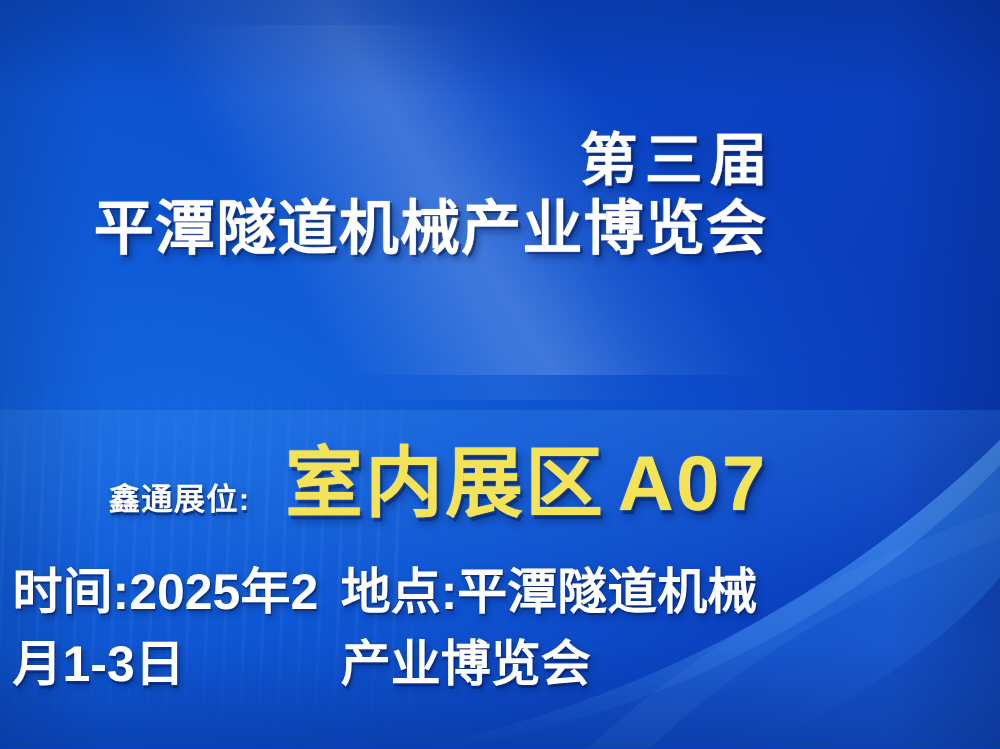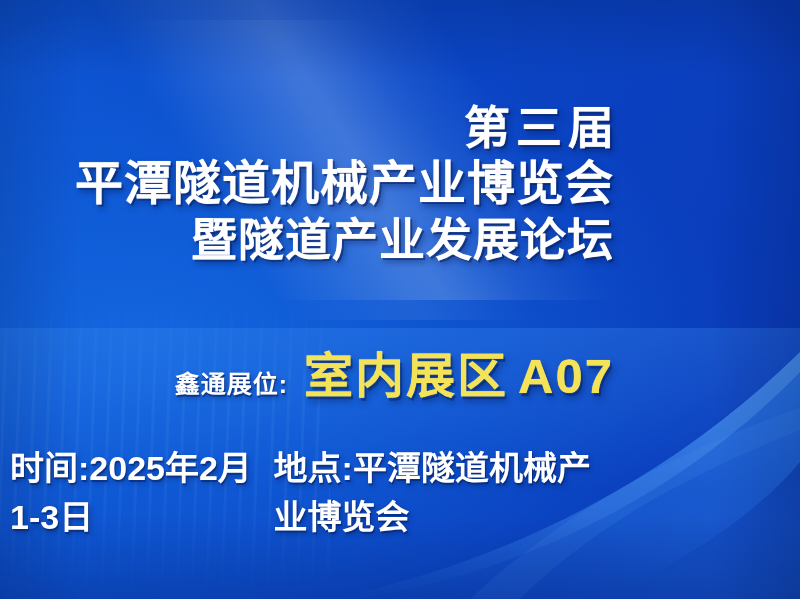--- a/index.html
+++ b/index.html
@@ -132,52 +132,52 @@
   .title-2 { font-size: 48px; letter-spacing: 1px; margin-top: 4px; }
   .title-3 { font-size: 46px; letter-spacing: 1px; margin-top: 6px; }
 
   
   .booth-row {
     position: absolute;
     right: 22px;
     top: 336px;
     display: flex;
     align-items: baseline;
-    gap: 16px;
+    gap: 28px;
   }
   .booth-label {
     color: #ffffff;
     font-size: 25px;
     font-weight: 700;
     letter-spacing: 1px;
     text-shadow: 1px 2px 0 rgba(4,30,98,.55), 2px 3px 5px rgba(3,22,76,.40);
   }
   .booth-value {
     color: #f4e356;
-    font-size: 49px;
+    font-size: 62px;
     font-weight: 700;
     letter-spacing: 2px;
     text-shadow:
       0 0 1px rgba(255,248,170,.75),
       2px 3px 0 rgba(4,30,98,.50),
       3px 5px 7px rgba(3,22,76,.45);
   }
   .booth-value .code { margin-left: 10px; }
 
   
   .info-row {
     position: absolute;
     left: 10px;
     right: 12px;
     top: 441px;
     display: flex;
     align-items: baseline;
     justify-content: space-between;
     color: #ffffff;
-    font-size: 34px;
+    font-size: 40px;
     font-weight: 700;
     letter-spacing: 0px;
     text-shadow: 1px 2px 0 rgba(4,30,98,.50), 2px 3px 5px rgba(3,22,76,.40);
   }
   .info-row .gap { width: 16px; }
 </style>
 </head>
 <body>
 
 <div id="banner">
@@ -218,21 +218,20 @@
     </svg>
   </div>
 
   <div class="bg-layer bg-vignette"></div>
 
   <div class="content">
 
     <div class="title-block">
       <div class="title-line title-1">第三届</div>
       <div class="title-line title-2">平潭隧道机械产业博览会</div>
-      <div class="title-line title-3">暨隧道产业发展论坛</div>
     </div>
 
     <div class="booth-row">
       <span class="booth-label">鑫通展位:</span>
       <span class="booth-value">
         <span>室内展区</span><span class="code">A07</span>
       </span>
     </div>
 
     <div class="info-row">

